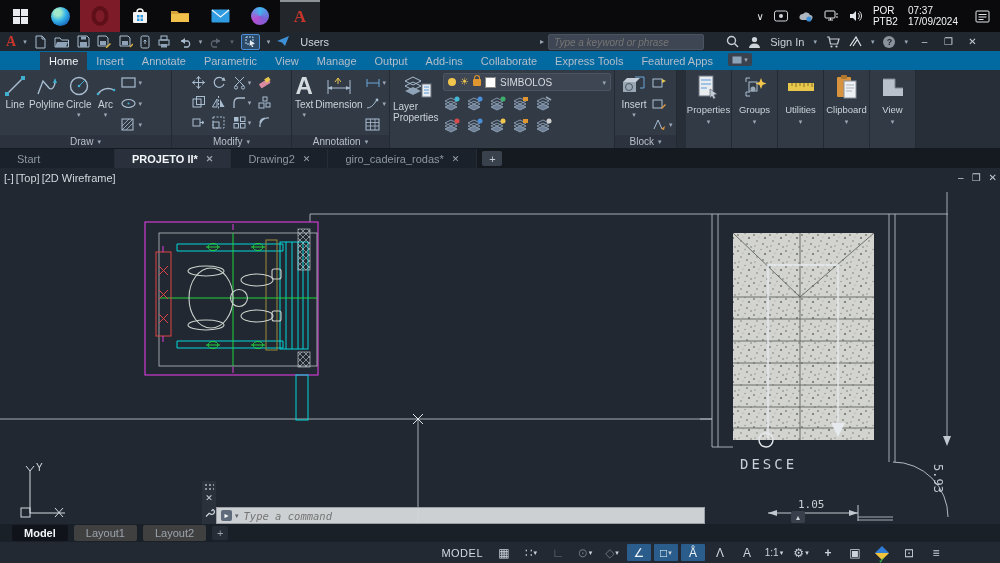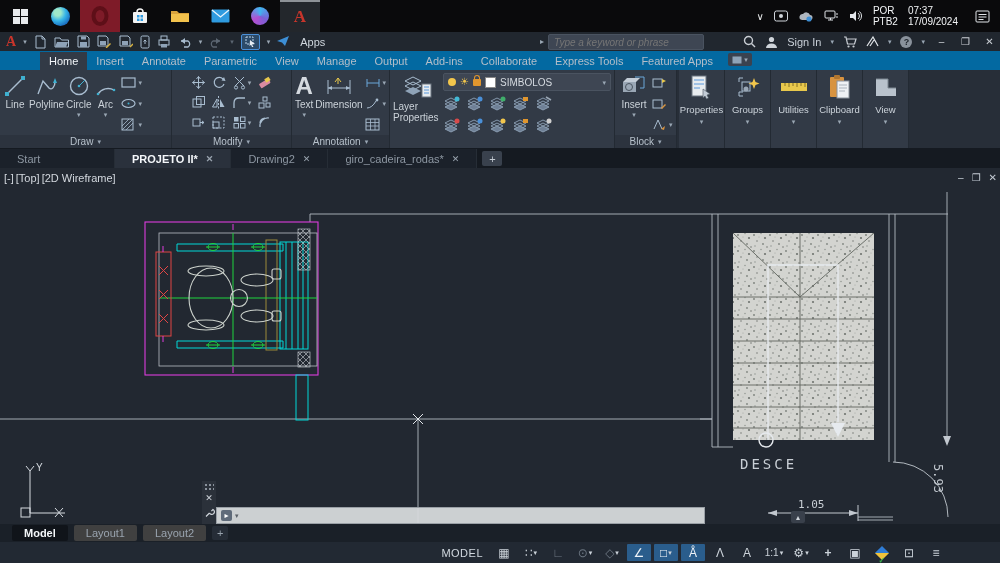--- a/index.html
+++ b/index.html
@@ -30,21 +30,21 @@
   .qat svg{display:block;}
   .logoA{color:#c8352b;font-weight:900;font-size:14px;font-family:"Liberation Serif",serif;}
   .car{font-size:7px;color:#9aa7b4;line-height:1;}
   .selbox{width:17px;height:14px;border:1px solid #4a90d9;background:#2c4a68;border-radius:2px;
           display:flex;align-items:center;justify-content:center;}
   .share-lbl{color:#cfd6dd;margin-left:3px;}
   .title-center{position:absolute;left:338px;top:16px;height:19px;display:flex;align-items:center;gap:28px;color:#d2d7dd;}
   .searchwrap{position:absolute;left:540px;top:2px;display:flex;align-items:center;gap:4px;}
   .search{width:144px;height:14px;background:#3e4653;border:1px solid #4a5360;border-radius:2px;
           color:#97a1ad;font-style:italic;font-size:10px;padding:0 5px;outline:none;font-family:"Liberation Sans",sans-serif;}
-  .tb-right{position:absolute;right:0;top:0;height:19px;display:flex;align-items:center;gap:9px;padding-right:3px;}
+  .tb-right{position:absolute;right:0;top:0;height:19px;display:flex;align-items:center;gap:9px;padding-right:20px;}
   .winbtn{width:15px;text-align:center;color:#c9ced4;font-size:10px;}
   .helpdot{width:12px;height:12px;border-radius:50%;background:#8a929c;color:#21272f;
            display:flex;align-items:center;justify-content:center;font-size:9px;font-weight:bold;}
 
   
   .ribtabs{left:0;top:51px;width:1000px;height:19px;background:#0369a1;display:flex;align-items:center;padding-left:40px;}
   .rtab{padding:3px 9px 3px;color:#b4bec9;font-size:11px;}
   .rtab.active{background:#323a46;color:#f2f5f8;}
   .rtab-extra{margin-left:6px;width:24px;height:13px;background:#3a4250;border-radius:2px;
               display:flex;align-items:center;justify-content:center;gap:2px;margin-bottom:2px;}
@@ -266,21 +266,21 @@
       <span class="selbox">
         <svg width="11" height="11">
             <rect x="1" y="1" width="7" height="7" fill="none" stroke="#bcd4ea" stroke-dasharray="2 1"></rect>
             <polygon points="5,4 10,8 7,8.5 8.5,11 7,11 6,8.7 4.5,10" fill="#e8eef4"></polygon>
           </svg>
       </span>
       <span class="car">▾</span>
       <svg width="13" height="11">
           <polygon points="0,5 12,0 8,10 5,6.5" fill="#3d8fd6"></polygon>
         </svg>
-      <span class="share-lbl">Apps</span>
+      <span class="share-lbl">Users</span>
     </div>
 
     <div class="title-center">
       <span>Autodesk AutoCAD 2022</span>
       <span>PROJETO II.dwg</span>
     </div>
 
     <div class="searchwrap">
       <span class="car" style="font-size:8px">▸</span>
       <input class="search" placeholder="Type a keyword or phrase" style="">
@@ -636,21 +636,21 @@
             <span class="car">▾</span>
           </div>
         </div>
       </div>
       <div class="plabel">
           <span>Block</span>
           <span class="car">▾</span>
         </div>
     </div>
 
-    <div class="cpanel" style="margin-left:2px">
+    <div class="cpanel" style="margin-left:9px">
       <div class="cico">
           <svg width="26" height="26">
             <rect x="3" y="2" width="14" height="20" fill="#e8ecef" stroke="#6b7580"></rect>
             <path d="M5,6 h10 M5,10 h10 M5,14 h6" stroke="#4a90d9" stroke-width="0.9"></path>
             <path d="M14,15 l7,5 -3,1 1.5,3 -2,1 -1.5,-3 -2,2 z" fill="#c3ccd6" stroke="#4a5560" stroke-width="0.6"></path>
           </svg>
         </div>
       <span class="clab">Properties</span>
       <span class="car">▾</span>
     </div>
@@ -847,20 +847,21 @@
       <div class="pal-strip">
         <span class="grip"></span>
         <span class="palx">✕</span>
         <svg width="11" height="11">
             <path d="M2,9.5 L5.5,6 M5.5,6 a2.6,2.6 0 1 0 3.5,-3.5 l-1.6,1.6" fill="none" stroke="#cfd4da" stroke-width="1.2"></path>
           </svg>
       </div>
       <div class="pal-input">
         <span class="cmdicon">▸</span>
         <span class="car">▾</span>
+        <input class="cmdfield" placeholder="Type a command" style="">
       </div>
       <div class="pal-up">▴</div>
     </div>
   </div>
 
   <div class="abs laytabs">
     <span class="ltab active">Model</span>
     <span class="ltab">Layout1</span>
     <span class="ltab">Layout2</span>
     <span class="lplus">+</span>

